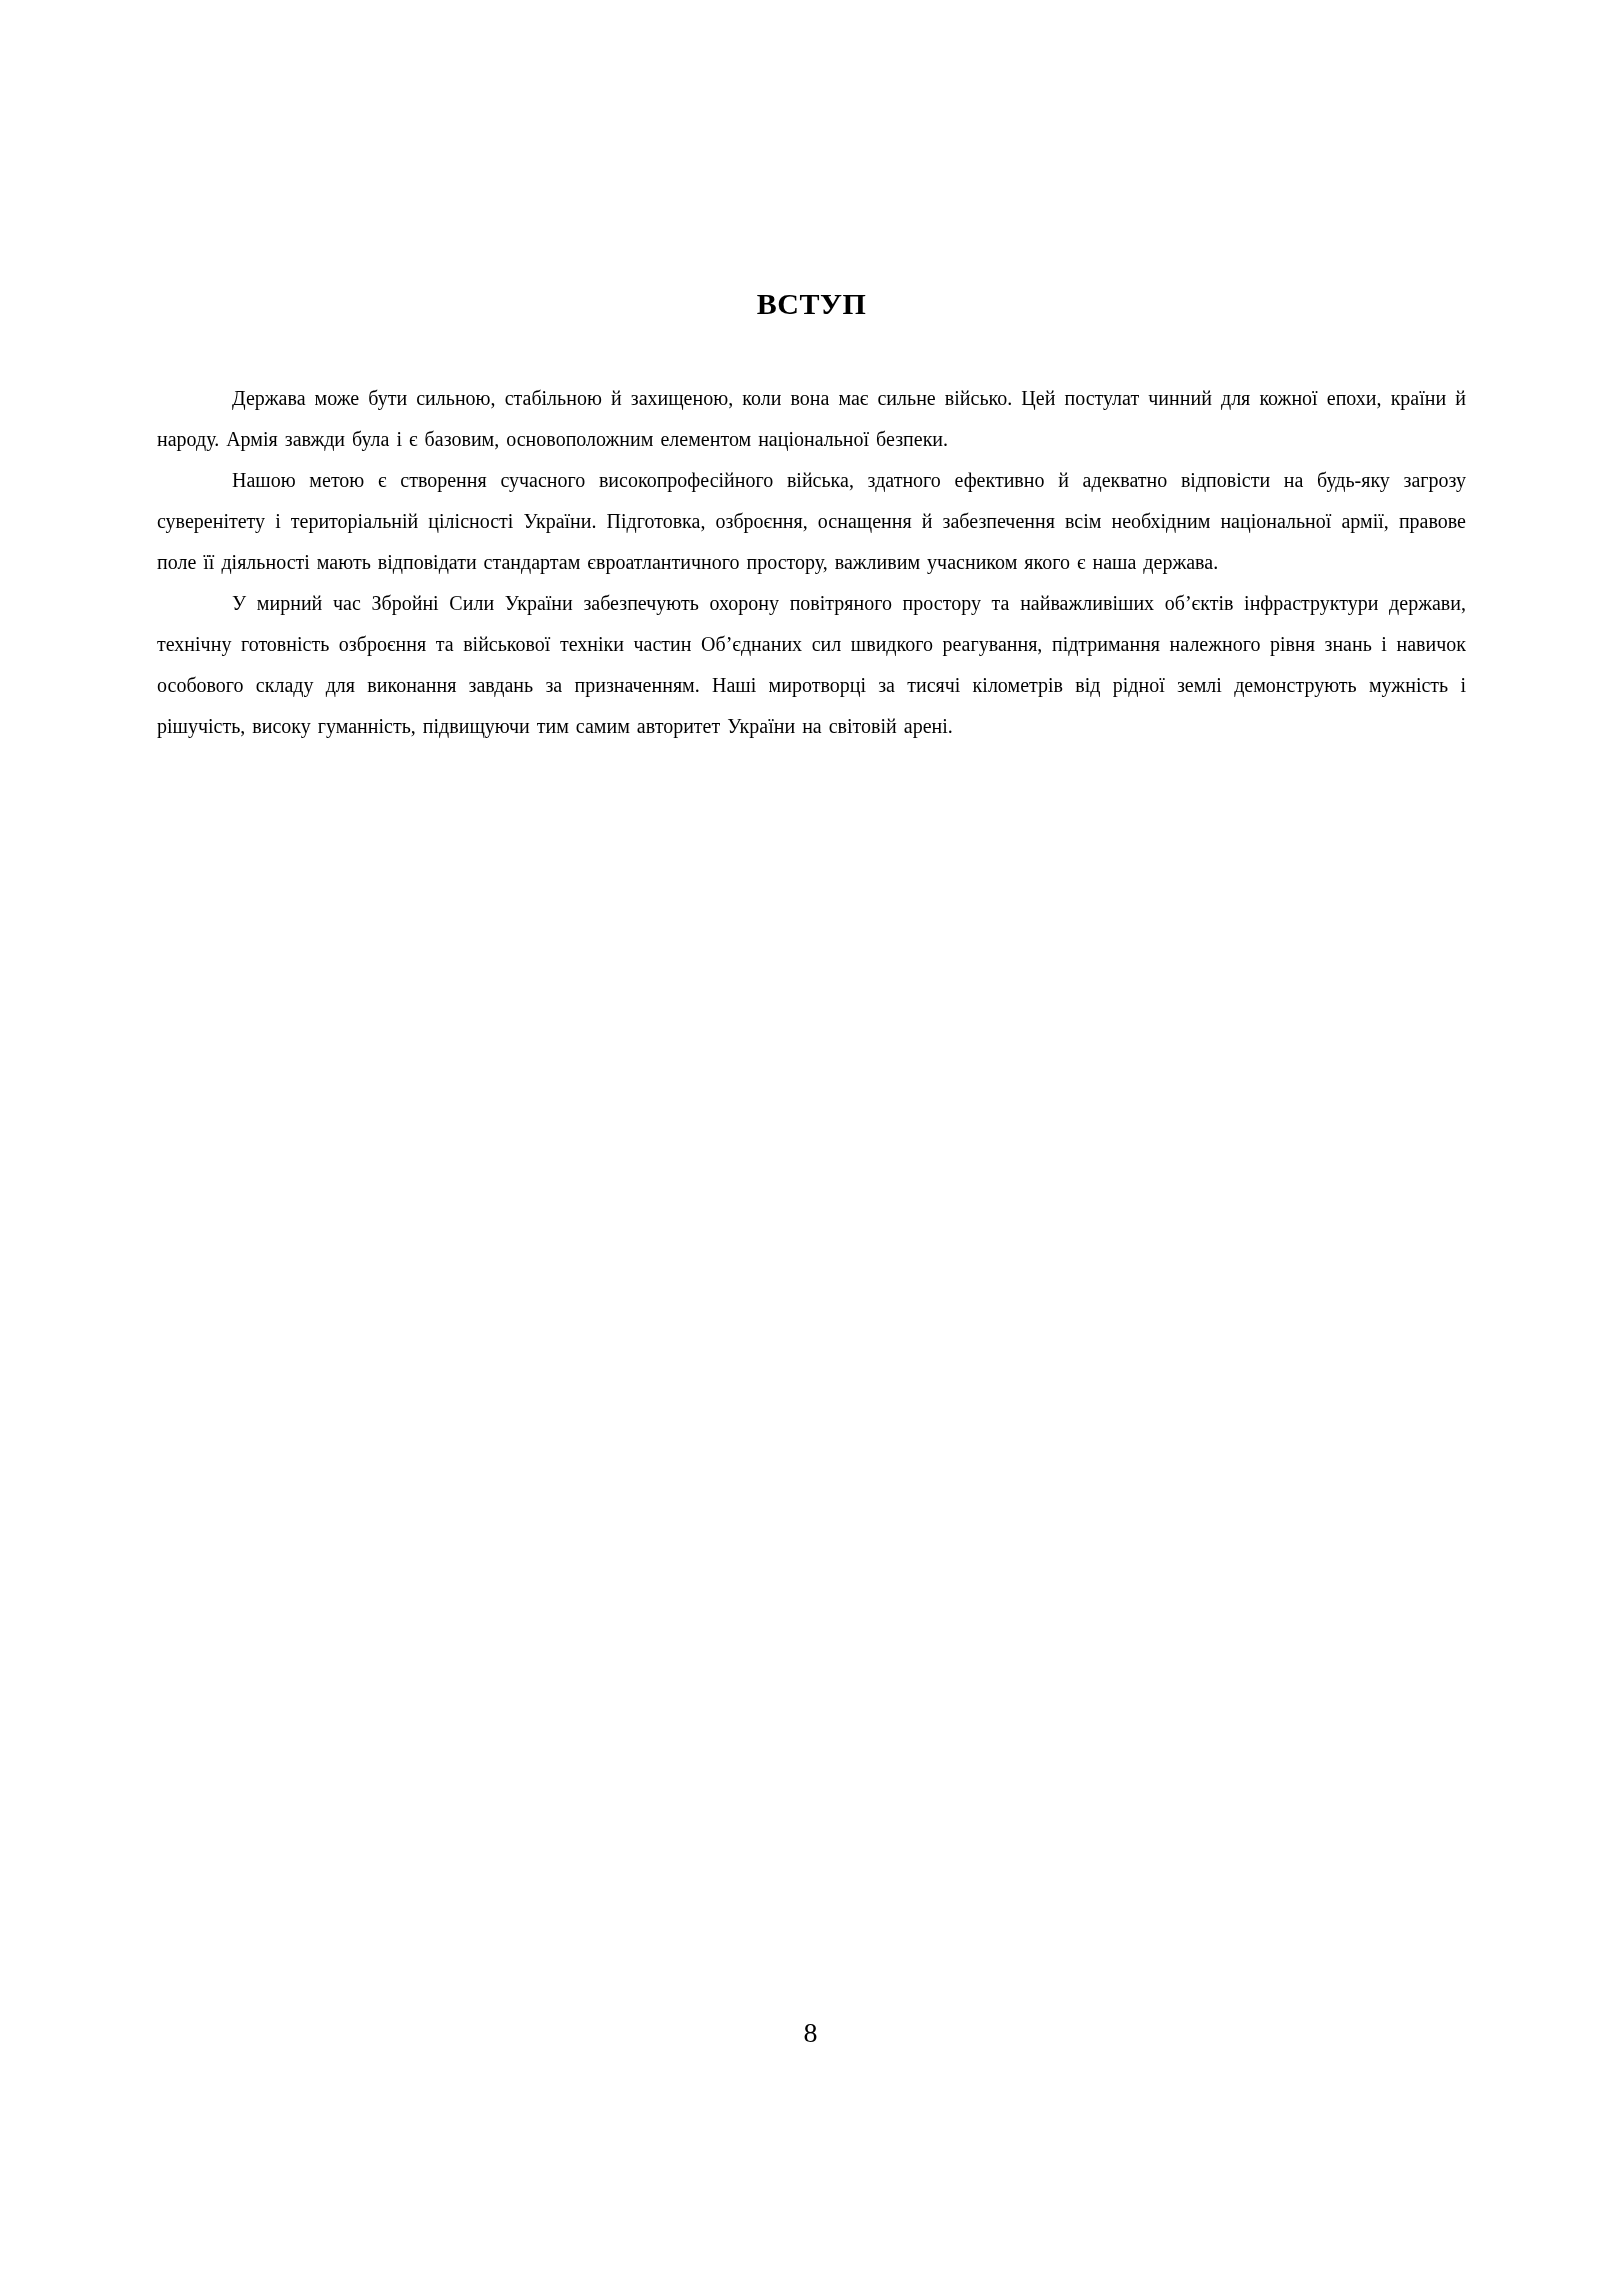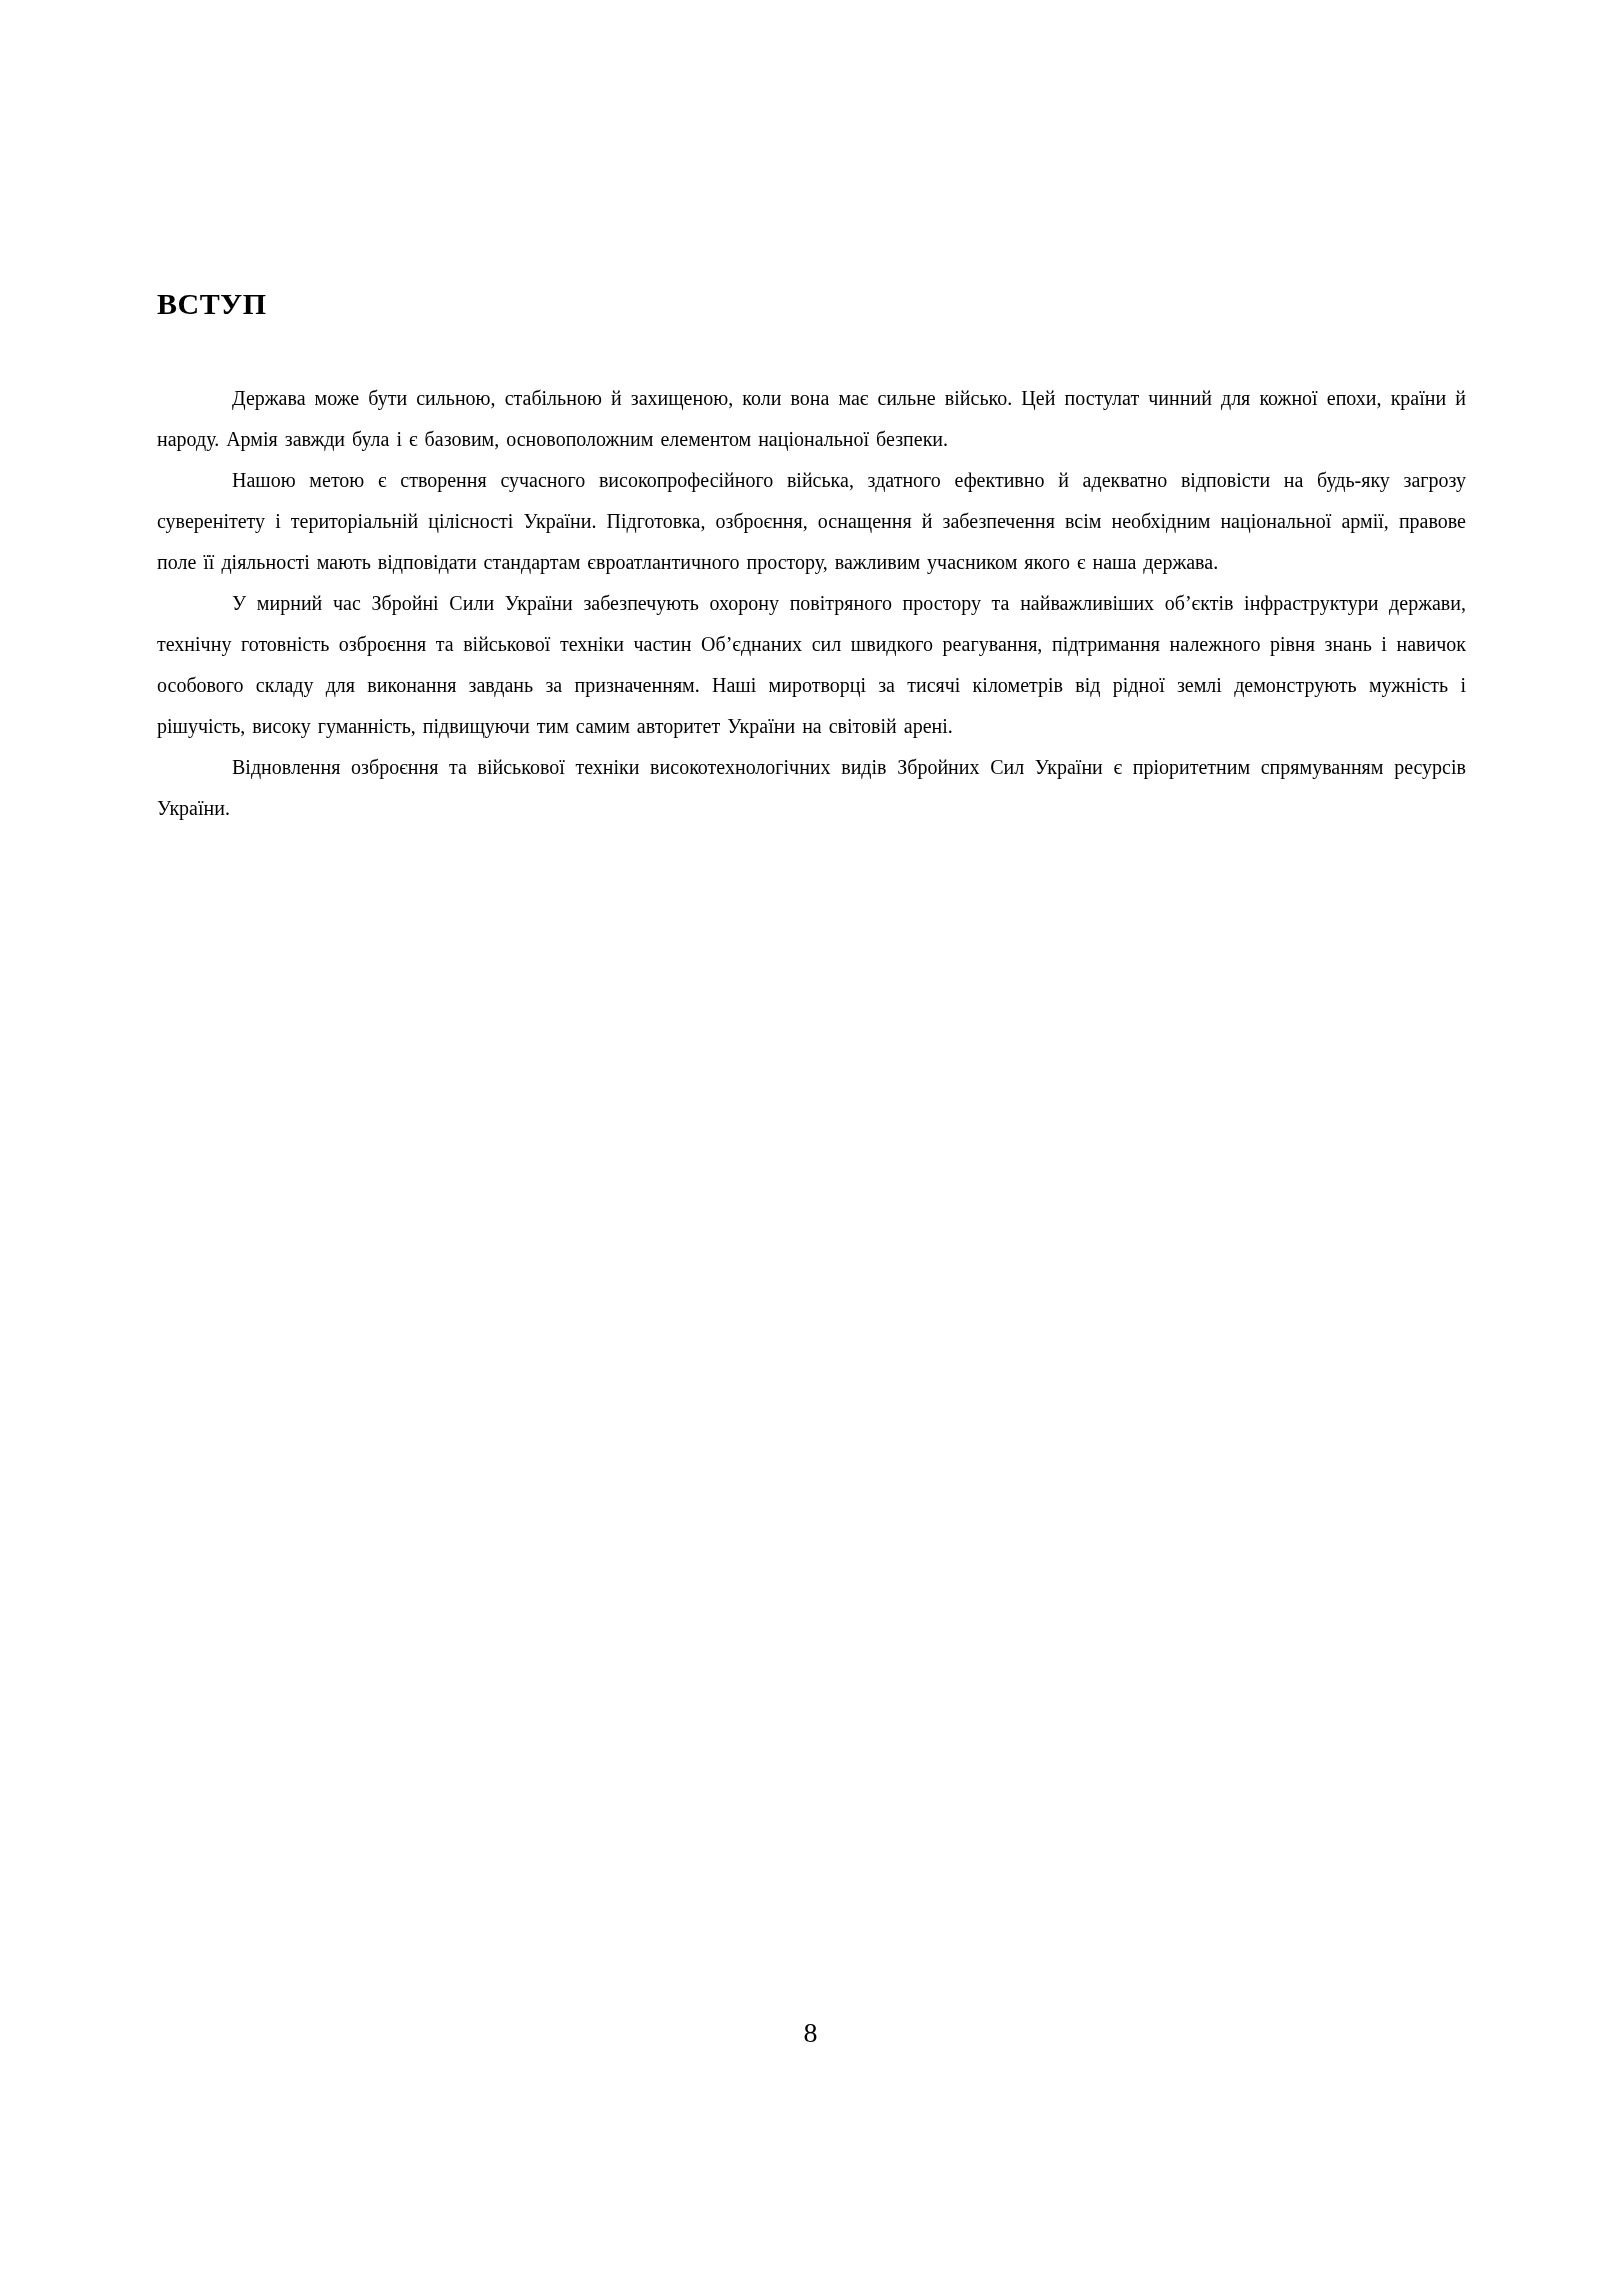--- a/index.html
+++ b/index.html
@@ -17,21 +17,21 @@
     overflow: hidden;
   }
   .content {
     position: absolute;
     left: 157px;
     top: 287px;
     width: 1309px;
   }
   .doc-title {
     margin: 0 0 57px 0;
-    text-align: left;
+    text-align: center;
     font-size: 30px;
     font-weight: bold;
     letter-spacing: 0.5px;
   }
   .doc-paragraph {
     margin: 0;
     font-size: 20px;
     line-height: 41px;
     text-align: justify;
     text-indent: 75px;
@@ -48,17 +48,16 @@
 </style>
 </head>
 <body>
 
 <div class="page">
   <div class="content">
     <h1 class="doc-title">ВСТУП</h1>
     <p class="doc-paragraph">Держава може бути сильною, стабільною й захищеною, коли вона має сильне військо. Цей постулат чинний для кожної епохи, країни й народу. Армія завжди була і є базовим, основоположним елементом національної безпеки.</p>
     <p class="doc-paragraph">Нашою метою є створення сучасного високопрофесійного війська, здатного ефективно й адекватно відповісти на будь-яку загрозу суверенітету і територіальній цілісності України. Підготовка, озброєння, оснащення й забезпечення всім необхідним національної армії, правове поле її діяльності мають відповідати стандартам євроатлантичного простору, важливим учасником якого є наша держава.</p>
     <p class="doc-paragraph">У мирний час Збройні Сили України забезпечують охорону повітряного простору та найважливіших об’єктів інфраструктури держави, технічну готовність озброєння та військової техніки частин Об’єднаних сил швидкого реагування, підтримання належного рівня знань і навичок особового складу для виконання завдань за призначенням. Наші миротворці за тисячі кілометрів від рідної землі демонструють мужність і рішучість, високу гуманність, підвищуючи тим самим авторитет України на світовій арені.</p>
-    <p class="doc-paragraph">Відновлення озброєння та військової техніки високотехнологічних видів Збройних Сил України є пріоритетним спрямуванням ресурсів України.</p>
   </div>
   <div class="page-number">8</div>
 </div>
 
 
 </body></html>

